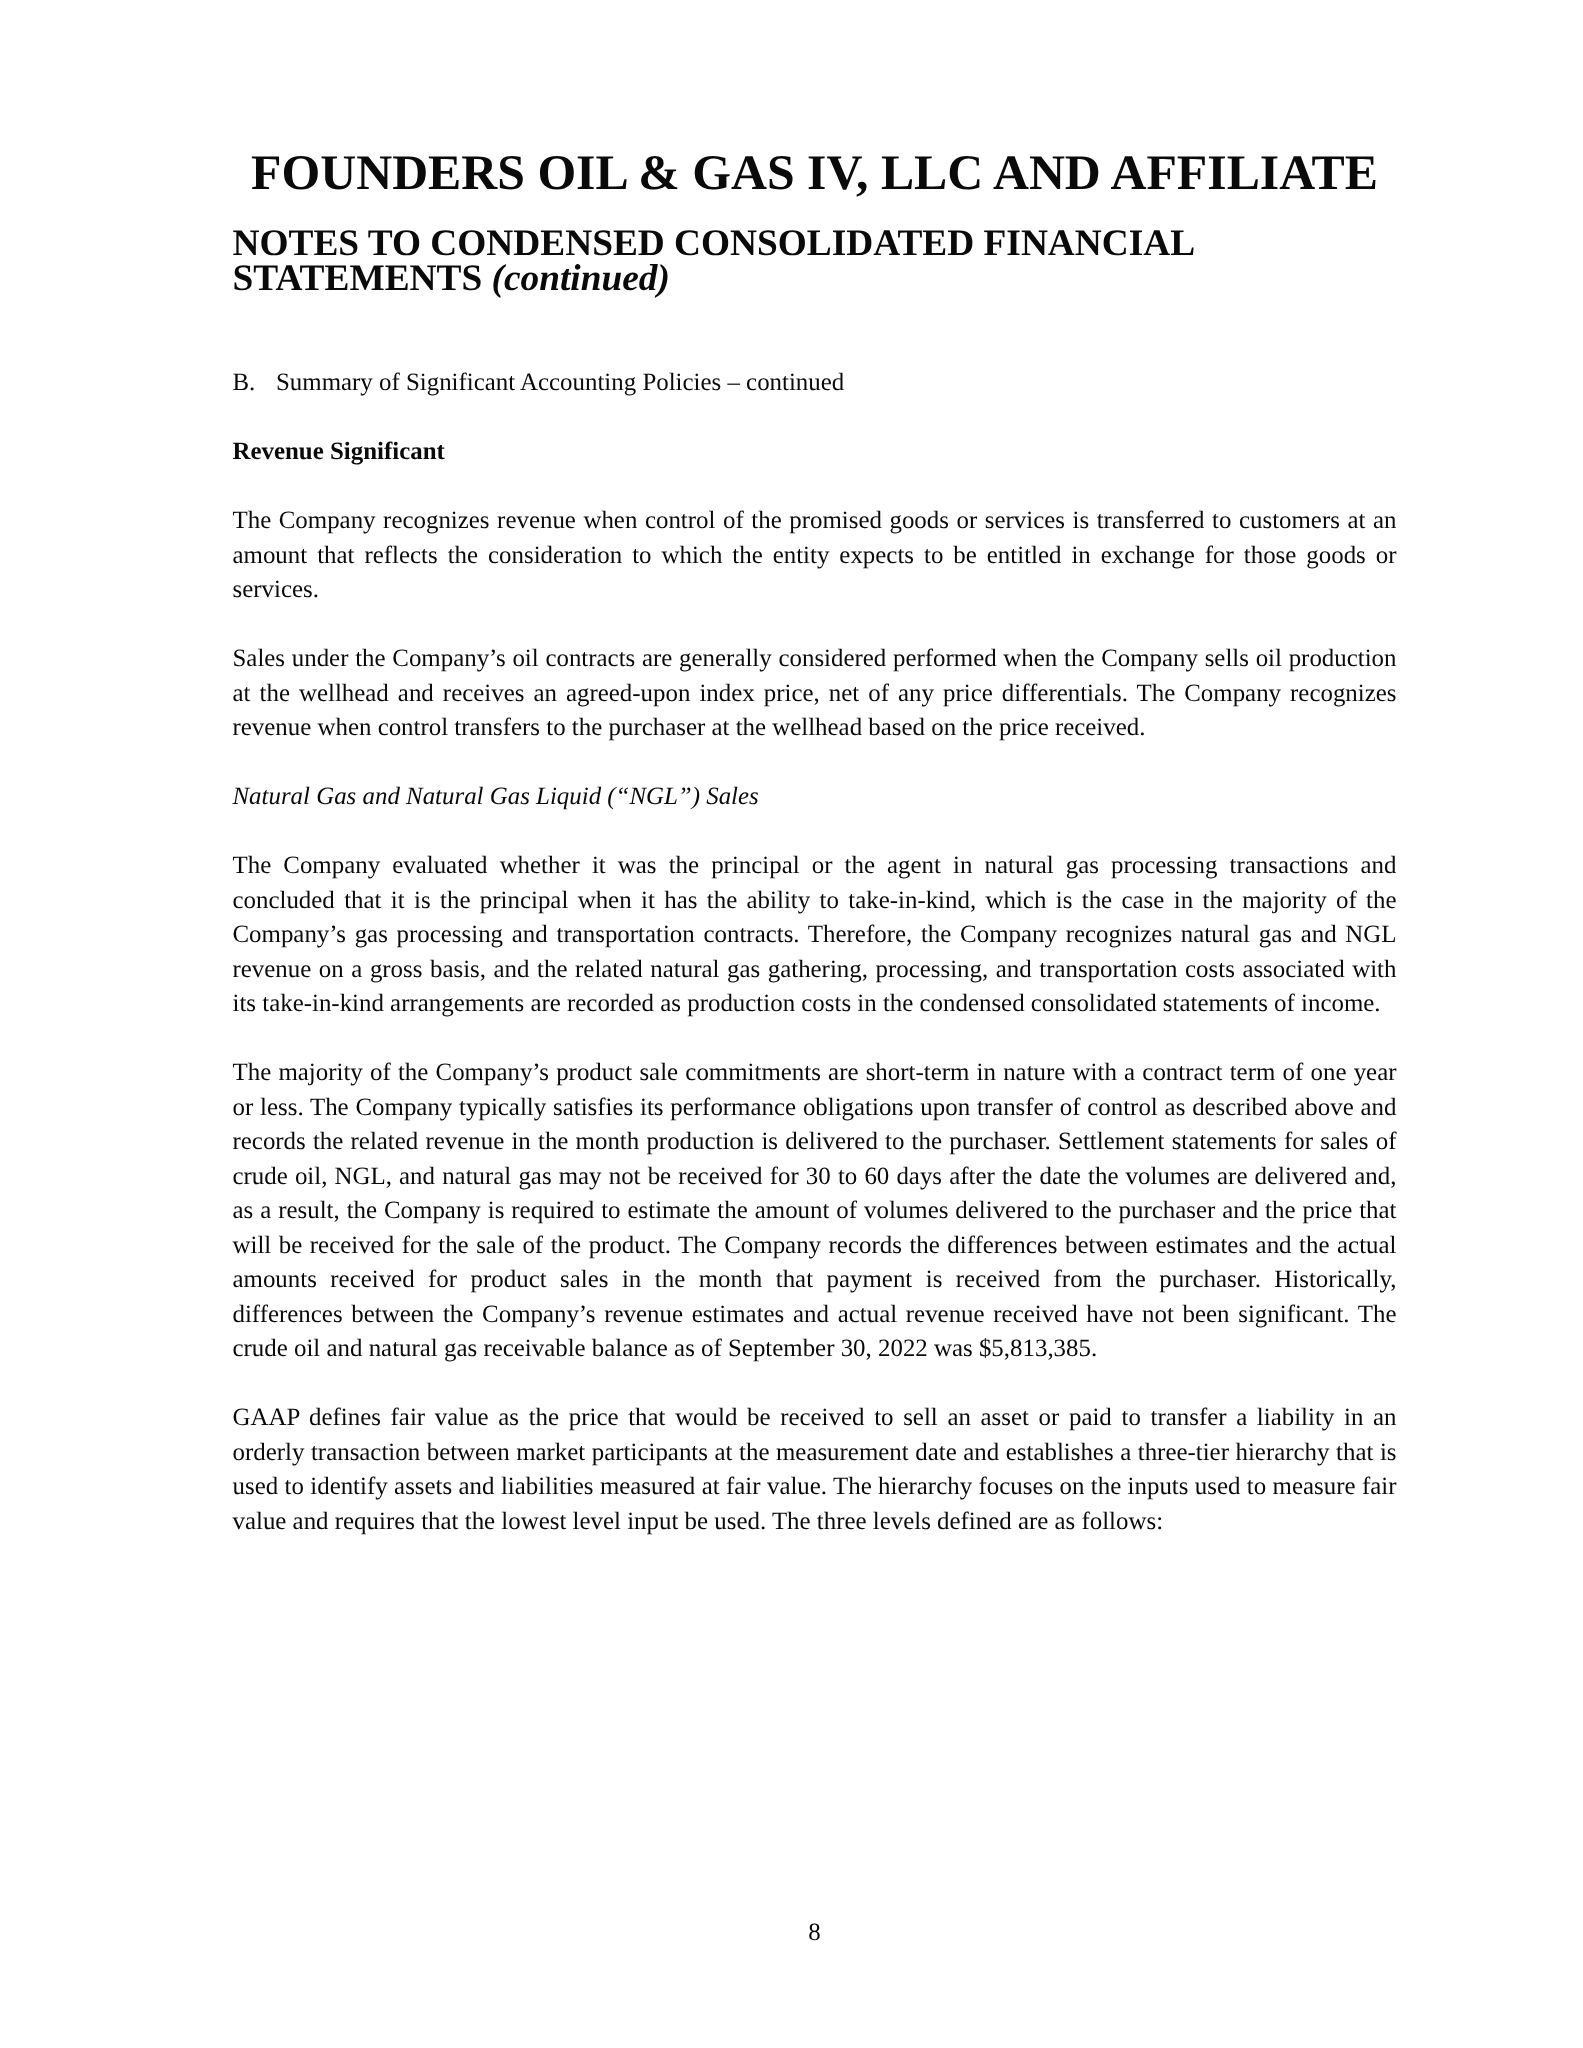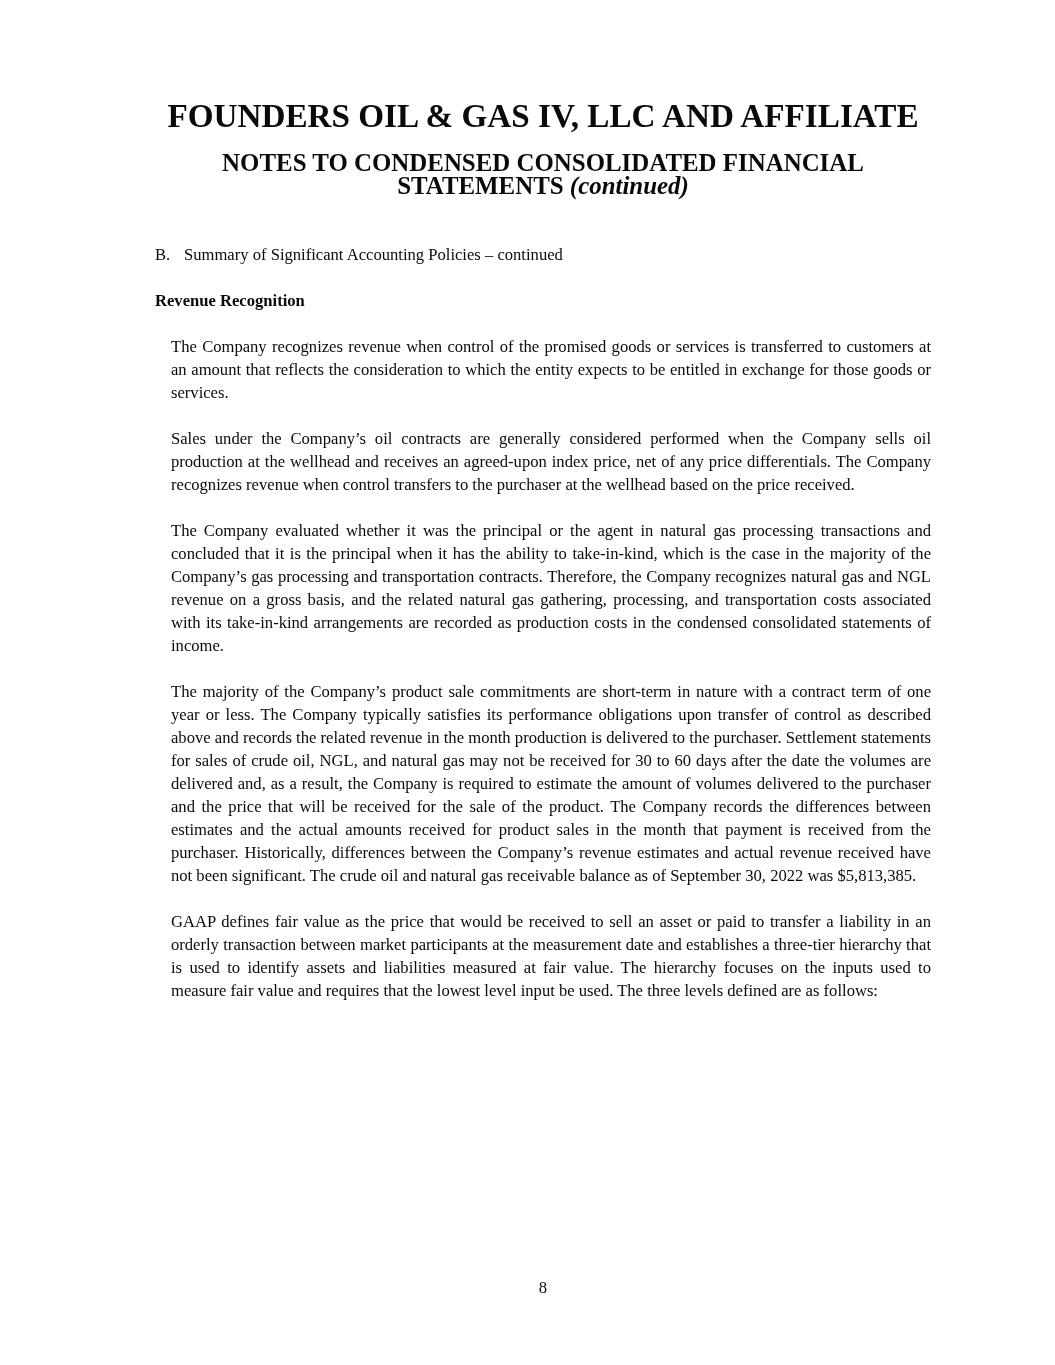--- a/index.html
+++ b/index.html
@@ -25,36 +25,35 @@
   }
   .bold { font-weight: bold; }
   .italic { font-style: italic; }
   .doc-title {
     font-weight: bold;
     text-align: center;
     margin: 0;
   }
   .doc-subtitle {
     font-weight: bold;
-    text-align: center;
     margin: 24px 0 0 0;
   }
   .section-heading {
     font-weight: normal;
     margin: 46px 0 0 0;
   }
   .sec-label {
     display: inline-block;
     width: 29px;
   }
   .subheading {
     margin: 23px 0 0 0;
   }
   p.body-para {
-    margin: 23px 0 0 16px;
+    margin: 23px 0 0 0;
     text-align: justify;
   }
   .page-number {
     position: absolute;
     top: 1276px;
     left: 155px;
     right: 124px;
     text-align: center;
   }
 </style>
@@ -62,27 +61,28 @@
 <body>
 
 <main class="page">
 
   <h1 class="doc-title">FOUNDERS OIL &amp; GAS IV, LLC AND AFFILIATE</h1>
 
   <h2 class="doc-subtitle"><span>NOTES TO CONDENSED CONSOLIDATED FINANCIAL STATEMENTS </span><span class="italic">(continued)</span></h2>
 
   <div class="section-heading"><span class="sec-label">B.</span><span>Summary of Significant Accounting Policies – continued</span></div>
 
-  <div class="subheading bold">Revenue Recognition</div>
+  <div class="subheading bold">Revenue Significant</div>
 
   <p class="body-para">The Company recognizes revenue when control of the promised goods or services is transferred to customers at an amount that reflects the consideration to which the entity expects to be entitled in exchange for those goods or services.</p>
 
 
   <p class="body-para">Sales under the Company’s oil contracts are generally considered performed when the Company sells oil production at the wellhead and receives an agreed-upon index price, net of any price differentials.  The Company recognizes revenue when control transfers to the purchaser at the wellhead based on the price received.</p>
 
+  <div class="subheading italic">Natural Gas and Natural Gas Liquid (“NGL”) Sales</div>
 
   <p class="body-para">The Company evaluated whether it was the principal or the agent in natural gas processing transactions and concluded that it is the principal when it has the ability to take-in-kind, which is the case in the majority of the Company’s gas processing and transportation contracts.  Therefore, the Company recognizes natural gas and NGL revenue on a gross basis, and the related natural gas gathering, processing, and transportation costs associated with its take-in-kind arrangements are recorded as production costs in the condensed consolidated statements of income.</p>
 
 
   <p class="body-para">The majority of the Company’s product sale commitments are short-term in nature with a contract term of one year or less.  The Company typically satisfies its performance obligations upon transfer of control as described above and records the related revenue in the month production is delivered to the purchaser.  Settlement statements for sales of crude oil, NGL, and natural gas may not be received for 30 to 60 days after the date the volumes are delivered and, as a result, the Company is required to estimate the amount of volumes delivered to the purchaser and the price that will be received for the sale of the product.  The Company records the differences between estimates and the actual amounts received for product sales in the month that payment is received from the purchaser.  Historically, differences between the Company’s revenue estimates and actual revenue received have not been significant.  The crude oil and natural gas receivable balance as of September 30, 2022 was $5,813,385.</p>
 
 
   <p class="body-para">GAAP defines fair value as the price that would be received to sell an asset or paid to transfer a liability in an orderly transaction between market participants at the measurement date and establishes a three-tier hierarchy that is used to identify assets and liabilities measured at fair value. The hierarchy focuses on the inputs used to measure fair value and requires that the lowest level input be used.  The three levels defined are as follows:</p>
 
   <div class="page-number">8</div>

